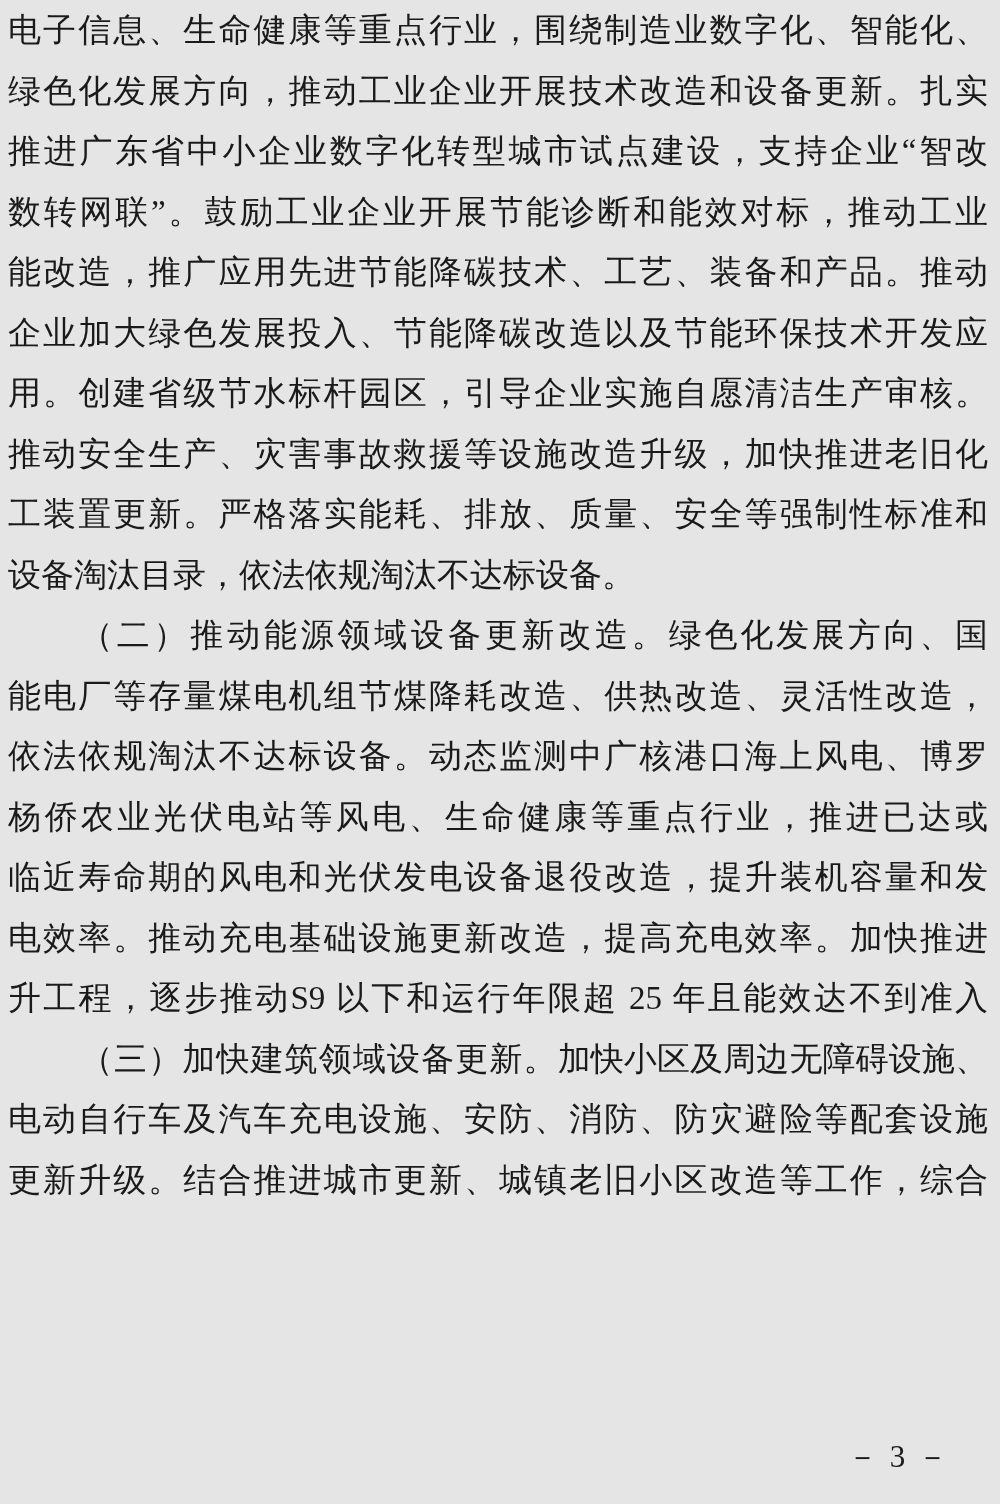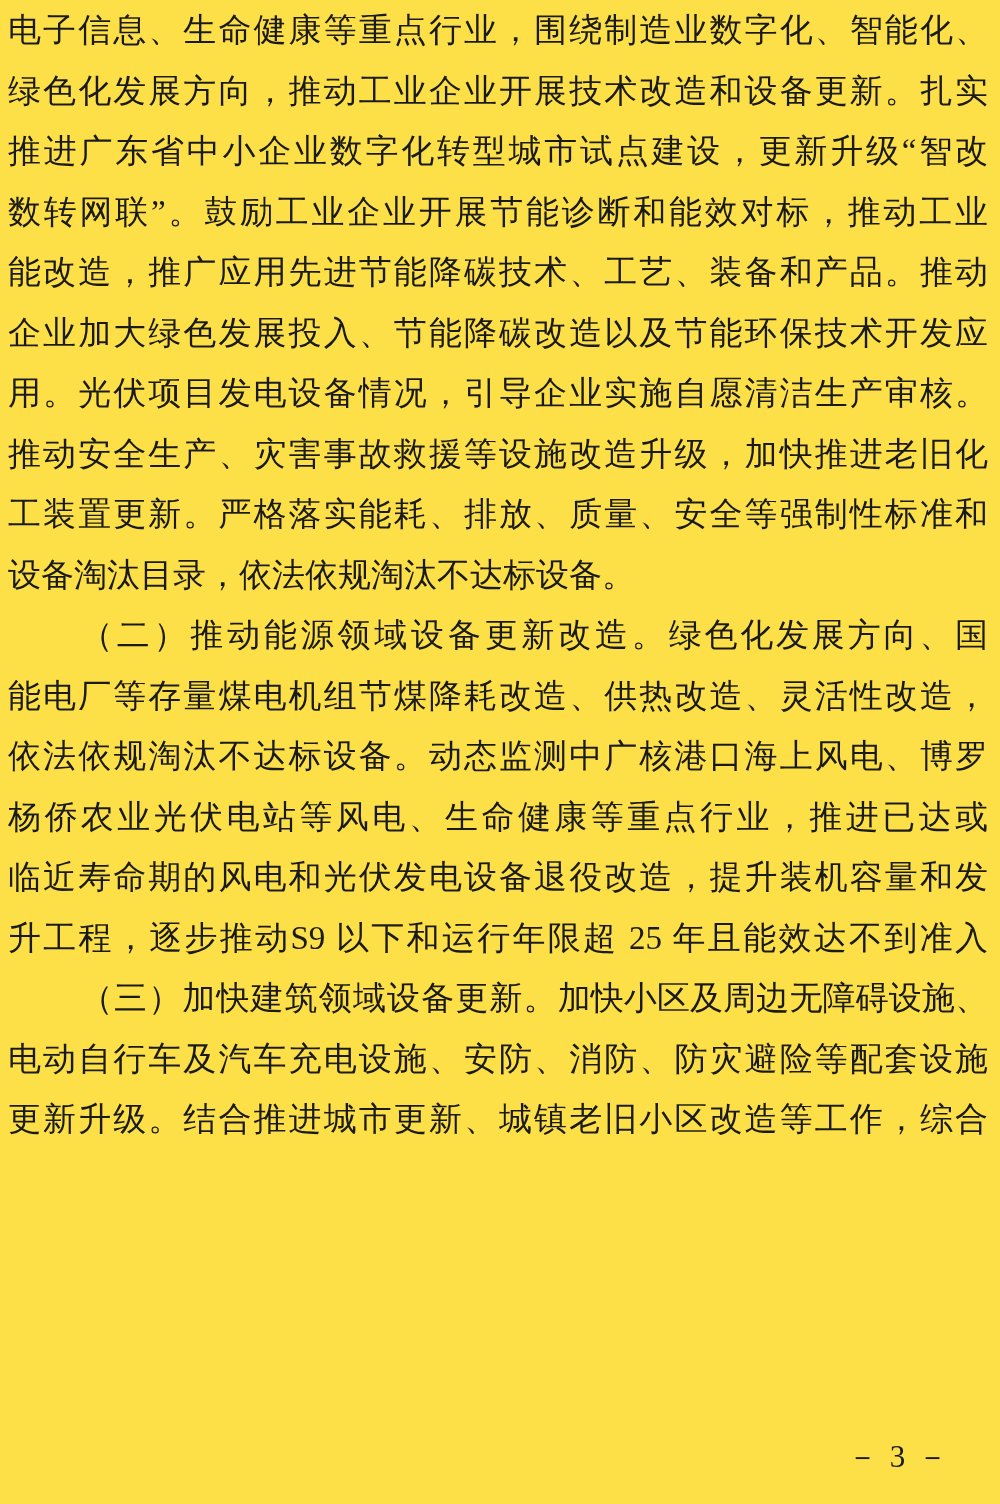--- a/index.html
+++ b/index.html
@@ -4,21 +4,21 @@
 <style>
   html, body {
     margin: 0;
     padding: 0;
     background: #ffffff;
   }
   .page {
     position: relative;
     width: 1000px;
     height: 1504px;
-    background: #fde047;
+    background: #e5e5e5;
     overflow: hidden;
     font-family: "Liberation Serif", "DejaVu Serif", serif;
     color: #1a1a1a;
   }
   .text-block {
     padding: 0 12px 0 8px;
     font-size: 33px;
     line-height: 60.5px;
   }
   .line {
@@ -50,34 +50,35 @@
   }
 </style>
 </head>
 <body>
 
 <div class="page">
   <div class="text-block">
 
     <div class="line"><span>电子信息、生命健康等重点行业，围绕制造业数字化、智能化、</span></div>
     <div class="line"><span>绿色化发展方向，推动工业企业开展技术改造和设备更新。扎实</span></div>
-    <div class="line"><span>推进广东省中小企业数字化转型城市试点建设，更新升级“智改</span></div>
+    <div class="line"><span>推进广东省中小企业数字化转型城市试点建设，支持企业“智改</span></div>
     <div class="line"><span>数转网联”。鼓励工业企业开展节能诊断和能效对标，推动工业</span></div>
     <div class="line"><span>能改造，推广应用先进节能降碳技术、工艺、装备和产品。推动</span></div>
     <div class="line"><span>企业加大绿色发展投入、节能降碳改造以及节能环保技术开发应</span></div>
-    <div class="line"><span>用。光伏项目发电设备情况，引导企业实施自愿清洁生产审核。</span></div>
+    <div class="line"><span>用。创建省级节水标杆园区，引导企业实施自愿清洁生产审核。</span></div>
     <div class="line"><span>推动安全生产、灾害事故救援等设施改造升级，加快推进老旧化</span></div>
     <div class="line"><span>工装置更新。严格落实能耗、排放、质量、安全等强制性标准和</span></div>
     <div class="line para-end"><span>设备淘汰目录，依法依规淘汰不达标设备。</span></div>
 
     <div class="line indent"><span class="head">（二）推动能源领域设备更新改造。</span><span>绿色化发展方向、国</span></div>
     <div class="line"><span>能电厂等存量煤电机组节煤降耗改造、供热改造、灵活性改造，</span></div>
     <div class="line"><span>依法依规淘汰不达标设备。动态监测中广核港口海上风电、博罗</span></div>
     <div class="line"><span>杨侨农业光伏电站等风电、生命健康等重点行业，推进已达或</span></div>
     <div class="line"><span>临近寿命期的风电和光伏发电设备退役改造，提升装机容量和发</span></div>
+    <div class="line"><span>电效率。推动充电基础设施更新改造，提高充电效率。加快推进</span></div>
     <div class="line"><span>升工程，逐步推动S9 以下和运行年限超 25 年且能效达不到准入</span></div>
 
     <div class="line indent"><span class="head">（三）加快建筑领域设备更新。</span><span>加快小区及周边无障碍设施、</span></div>
     <div class="line"><span>电动自行车及汽车充电设施、安防、消防、防灾避险等配套设施</span></div>
     <div class="line"><span>更新升级。结合推进城市更新、城镇老旧小区改造等工作，综合</span></div>
 
   </div>
 
   <div class="footer">－ 3 －</div>
 </div>

